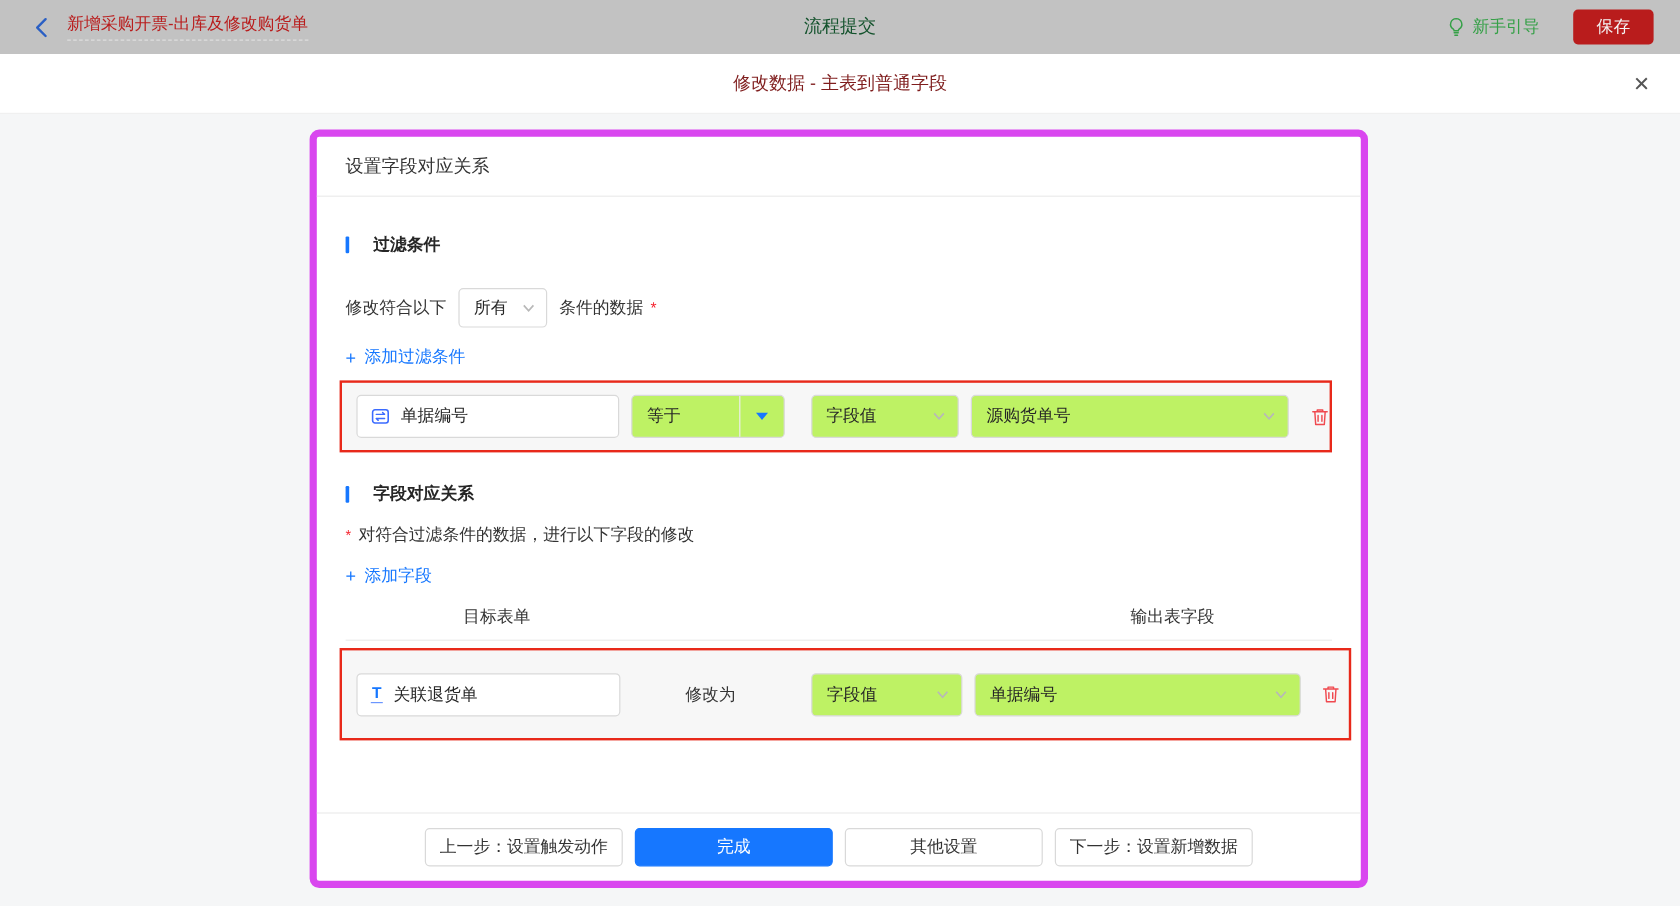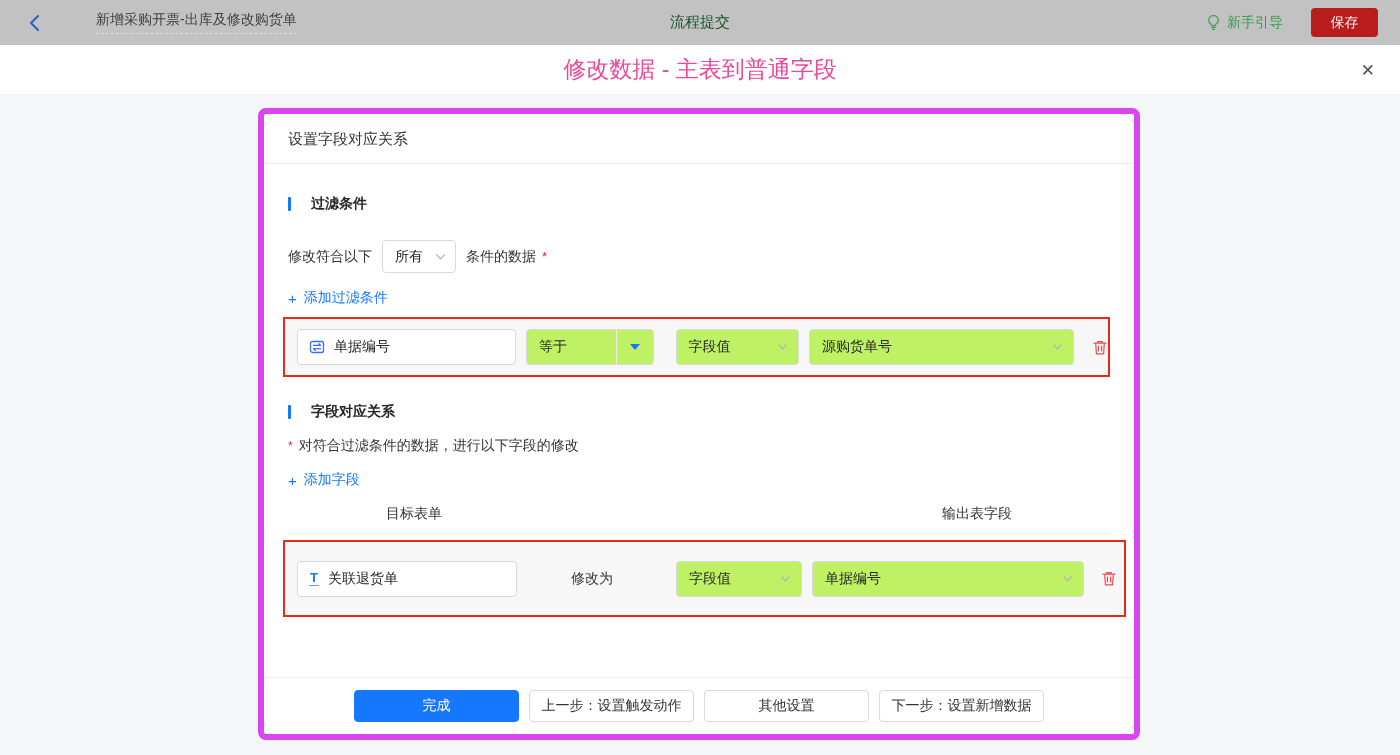--- a/index.html
+++ b/index.html
@@ -12,43 +12,43 @@
 
   
   .topbar {
     height:45px; background:#c2c2c2;
     display:flex; align-items:center;
     padding:0 22px 0 28px; position:relative;
   }
   .tb-left { display:flex; align-items:center; gap:16px; position:relative; z-index:2; }
   .back-btn { display:flex; align-items:center; cursor:pointer; }
   .tb-title {
-    font-size:14px; color:#404040; padding-bottom:4px;
-    border-bottom:1px dashed #dedede; cursor:pointer;margin-left:40px;
+    font-size:14px; color:#b91c1c; padding-bottom:4px;
+    border-bottom:1px dashed #dedede; cursor:pointer;
   }
   .tb-center {
     position:absolute; left:0; right:0; top:0; height:45px;
     display:flex; align-items:center; justify-content:center;
     font-size:15px; color:#14532d; pointer-events:none;
   }
   .tb-right { margin-left:auto; display:flex; align-items:center; gap:28px; position:relative; z-index:2; }
   .guide { display:flex; align-items:center; gap:6px; color:#35a047; font-size:14px; cursor:pointer; }
   .save-btn {
     width:67px; height:29px; background:#b91c1c; color:#f4f4f4;
     border:none; border-radius:4px; font-size:14px; cursor:pointer;
     font-family:inherit;
   }
 
   
   .modal-header {
     height:50px; background:#fff; position:relative;
     display:flex; align-items:center; justify-content:center;
     border-bottom:1px solid #f0f0f0;
   }
-  .modal-title { font-size:23px; font-weight:500; color:#ec4899; }
+  .modal-title { font-size:15px; font-weight:500; color:#7f1d1d; }
   .close-x {
     position:absolute; right:25px; top:50%; transform:translateY(-50%);
     font-size:17px; color:#555; cursor:pointer; line-height:1;
   }
 
   
   .content { height:660px; position:relative; background:#f5f6f7; }
   .panel {
     position:absolute; left:258px; top:13px; width:882px; height:632px;
     background:#fff; border:6px solid #d946ef; border-radius:8px;
@@ -269,20 +269,20 @@
         <span class="trash" style="margin-left:17px;">
           <svg width="16" height="17" viewBox="0 0 16 17">
             <path d="M2 4.2h12M5.7 4.2V2.6h4.6v1.6M3.7 4.2l.7 10.6h7.2l.7-10.6M6.4 7.2v4.8M9.6 7.2v4.8" fill="none" stroke="currentColor" stroke-width="1.2" stroke-linecap="round" stroke-linejoin="round"></path>
           </svg>
         </span>
       </div>
 
     </div>
 
     <div class="panel-footer">
+      <button class="f-btn">上一步：设置触发动作</button>
       <button class="f-btn primary">完成</button>
-      <button class="f-btn">上一步：设置触发动作</button>
       <button class="f-btn">其他设置</button>
       <button class="f-btn">下一步：设置新增数据</button>
     </div>
 
   </div>
 </div>
 
 </body></html>

